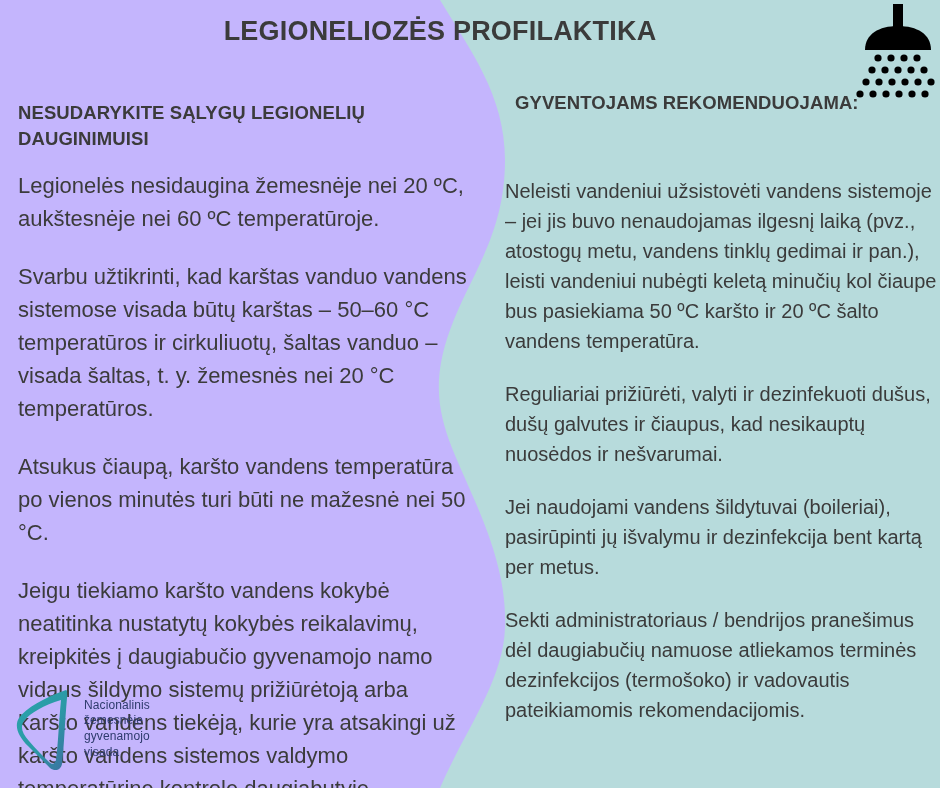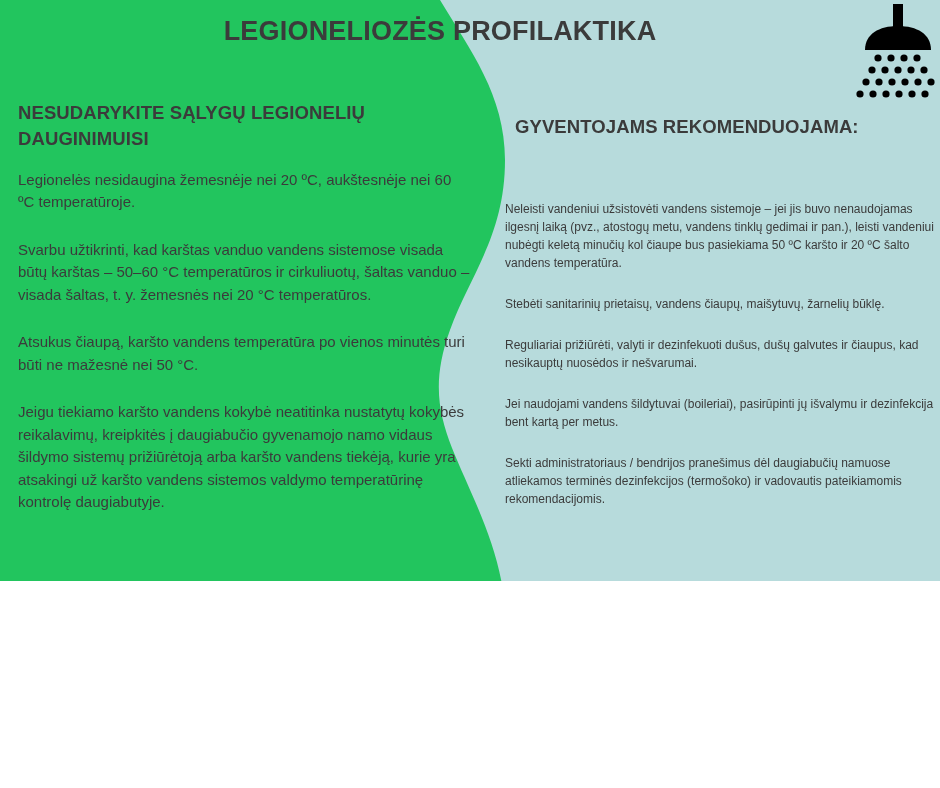--- a/index.html
+++ b/index.html
@@ -12,22 +12,22 @@
 
   body {
     font-family: "Liberation Sans", sans-serif;
     background: #ffffff;
     position: relative;
   }
 
   #poster {
     position: relative;
     width: 940px;
-    height: 581px;
-    background: #22c55e;
+    height: 788px;
+    background: #c4b5fd;
     overflow: hidden;
   }
 
   
   #wave-bg {
     position: absolute;
     inset: 0;
     width: 940px;
     height: 788px;
     z-index: 0;
@@ -70,48 +70,48 @@
     font-size: 18.5px;
     font-weight: bold;
     color: #3b3b3b;
     line-height: 1.42;
     letter-spacing: 0.1px;
     margin-bottom: 16px;
     max-width: 420px;
   }
 
   #left-col .para {
-    font-size: 15px;
+    font-size: 22px;
     color: #3b3b3b;
     line-height: 1.50;
     margin-bottom: 25px;
   }
   #left-col .para:last-child { margin-bottom: 16px; }
 
   
   #right-col {
     position: absolute;
     left: 505px;
-    top: 116px;
+    top: 92px;
     width: 436px;
     z-index: 2;
   }
 
   #right-heading {
     font-size: 18.5px;
     font-weight: bold;
     color: #3b3b3b;
     letter-spacing: 0.1px;
     text-align: left;
     padding-left: 10px;
     margin-bottom: 62px;
   }
 
   #right-col .para {
-    font-size: 12px;
+    font-size: 20px;
     color: #3b3b3b;
     line-height: 1.50;
     margin-bottom: 23px;
   }
   #right-col .para:last-child { margin-bottom: 16px; }
 
   
   #logo {
     position: absolute;
     left: 14px;
@@ -190,21 +190,20 @@
     <div id="left-heading">NESUDARYKITE SĄLYGŲ LEGIONELIŲ DAUGINIMUISI</div>
     <p class="para">Legionelės nesidaugina žemesnėje nei 20 ºC, aukštesnėje nei 60 ºC temperatūroje.</p>
     <p class="para">Svarbu užtikrinti, kad karštas vanduo vandens sistemose visada būtų karštas – 50–60 °C temperatūros ir cirkuliuotų, šaltas vanduo – visada šaltas, t. y. žemesnės nei 20 °C temperatūros.</p>
     <p class="para">Atsukus čiaupą, karšto vandens temperatūra po vienos minutės turi būti ne mažesnė nei 50 °C.</p>
     <p class="para">Jeigu tiekiamo karšto vandens kokybė neatitinka nustatytų kokybės reikalavimų, kreipkitės į daugiabučio gyvenamojo namo vidaus šildymo sistemų prižiūrėtoją arba karšto vandens tiekėją, kurie yra atsakingi už karšto vandens sistemos valdymo temperatūrinę kontrolę daugiabutyje.</p>
   </div>
 
   <div id="right-col">
     <div id="right-heading">GYVENTOJAMS REKOMENDUOJAMA:</div>
     <p class="para">Neleisti vandeniui užsistovėti vandens sistemoje – jei jis buvo nenaudojamas ilgesnį laiką (pvz., atostogų metu, vandens tinklų gedimai ir pan.), leisti vandeniui nubėgti keletą minučių kol čiaupe bus pasiekiama 50 ºC karšto ir 20 ºC šalto vandens temperatūra.</p>
-    <p class="para">Stebėti sanitarinių prietaisų, vandens čiaupų, maišytuvų, žarnelių būklę.</p>
     <p class="para">Reguliariai prižiūrėti,  valyti ir dezinfekuoti dušus, dušų galvutes ir čiaupus, kad nesikauptų nuosėdos ir nešvarumai.</p>
     <p class="para">Jei naudojami vandens šildytuvai (boileriai), pasirūpinti jų išvalymu  ir dezinfekcija bent kartą per metus.</p>
     <p class="para">Sekti administratoriaus / bendrijos pranešimus dėl daugiabučių namuose atliekamos terminės dezinfekcijos (termošoko) ir vadovautis pateikiamomis rekomendacijomis.</p>
   </div>
 
   <div id="logo">
     <svg id="logo-mark" viewBox="0 0 60 86">
       <defs>
         <linearGradient id="lg1" x1="0" y1="0" x2="1" y2="1">
           <stop offset="0%" stop-color="#2aa3ab"></stop>

